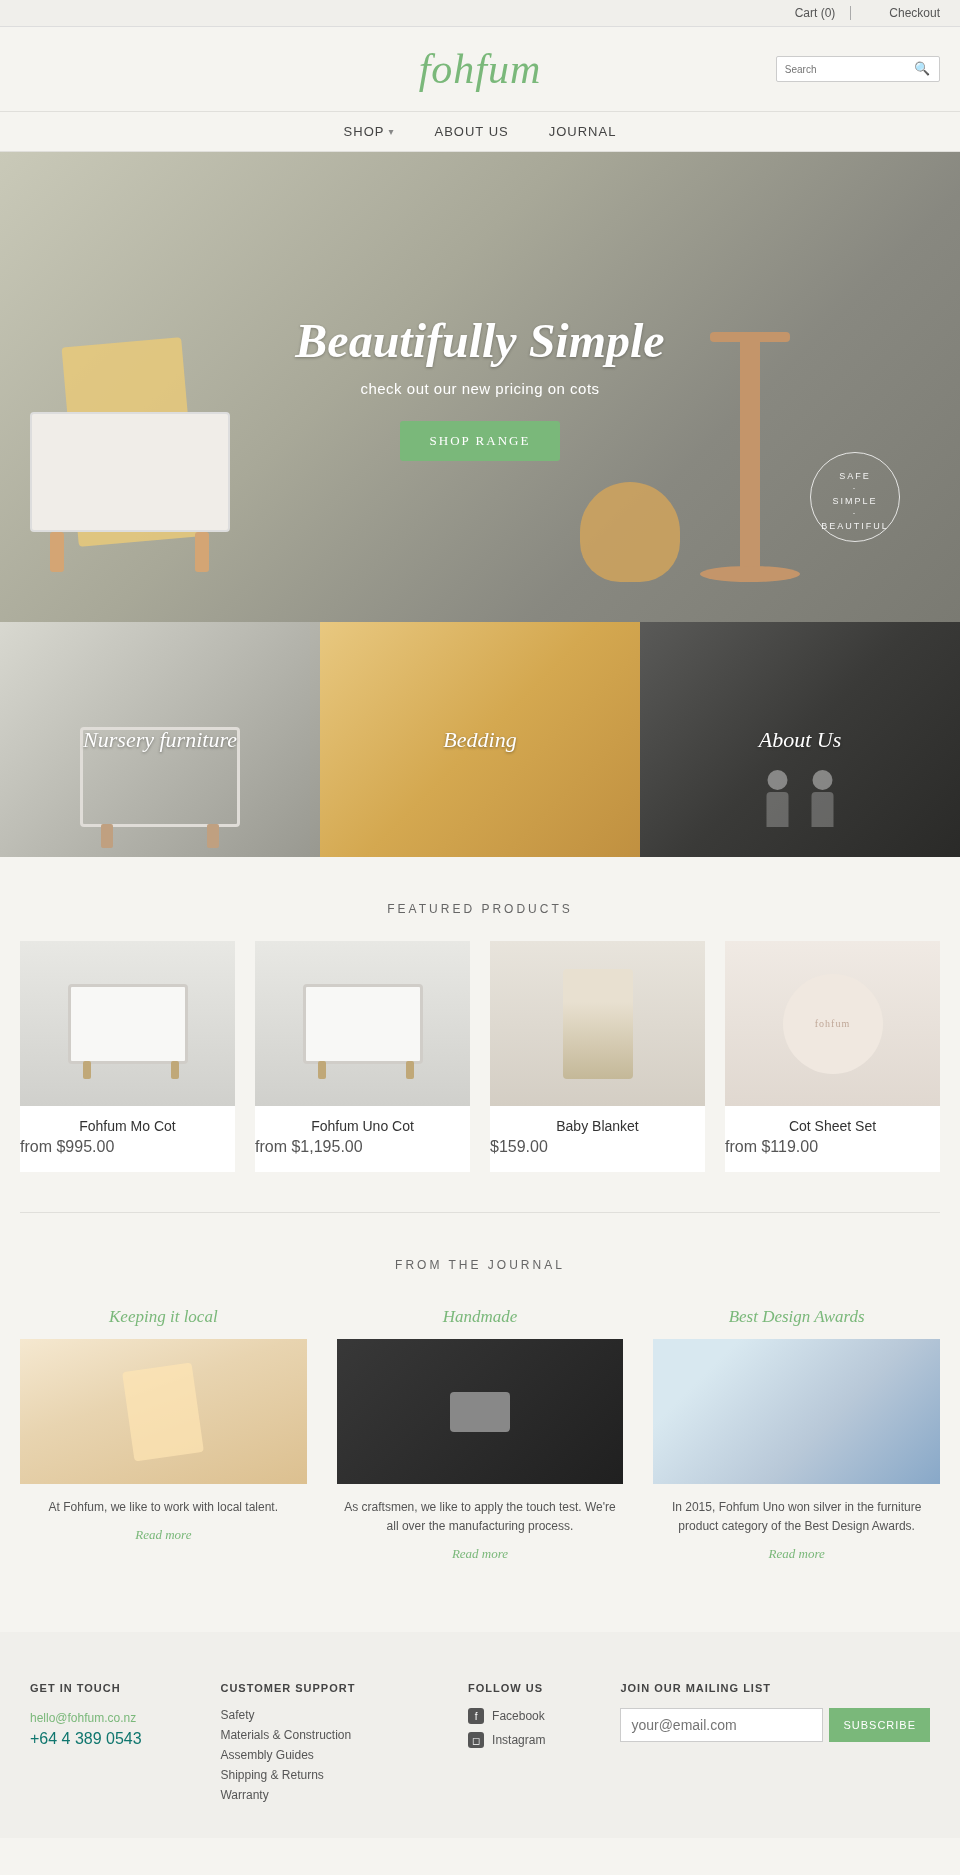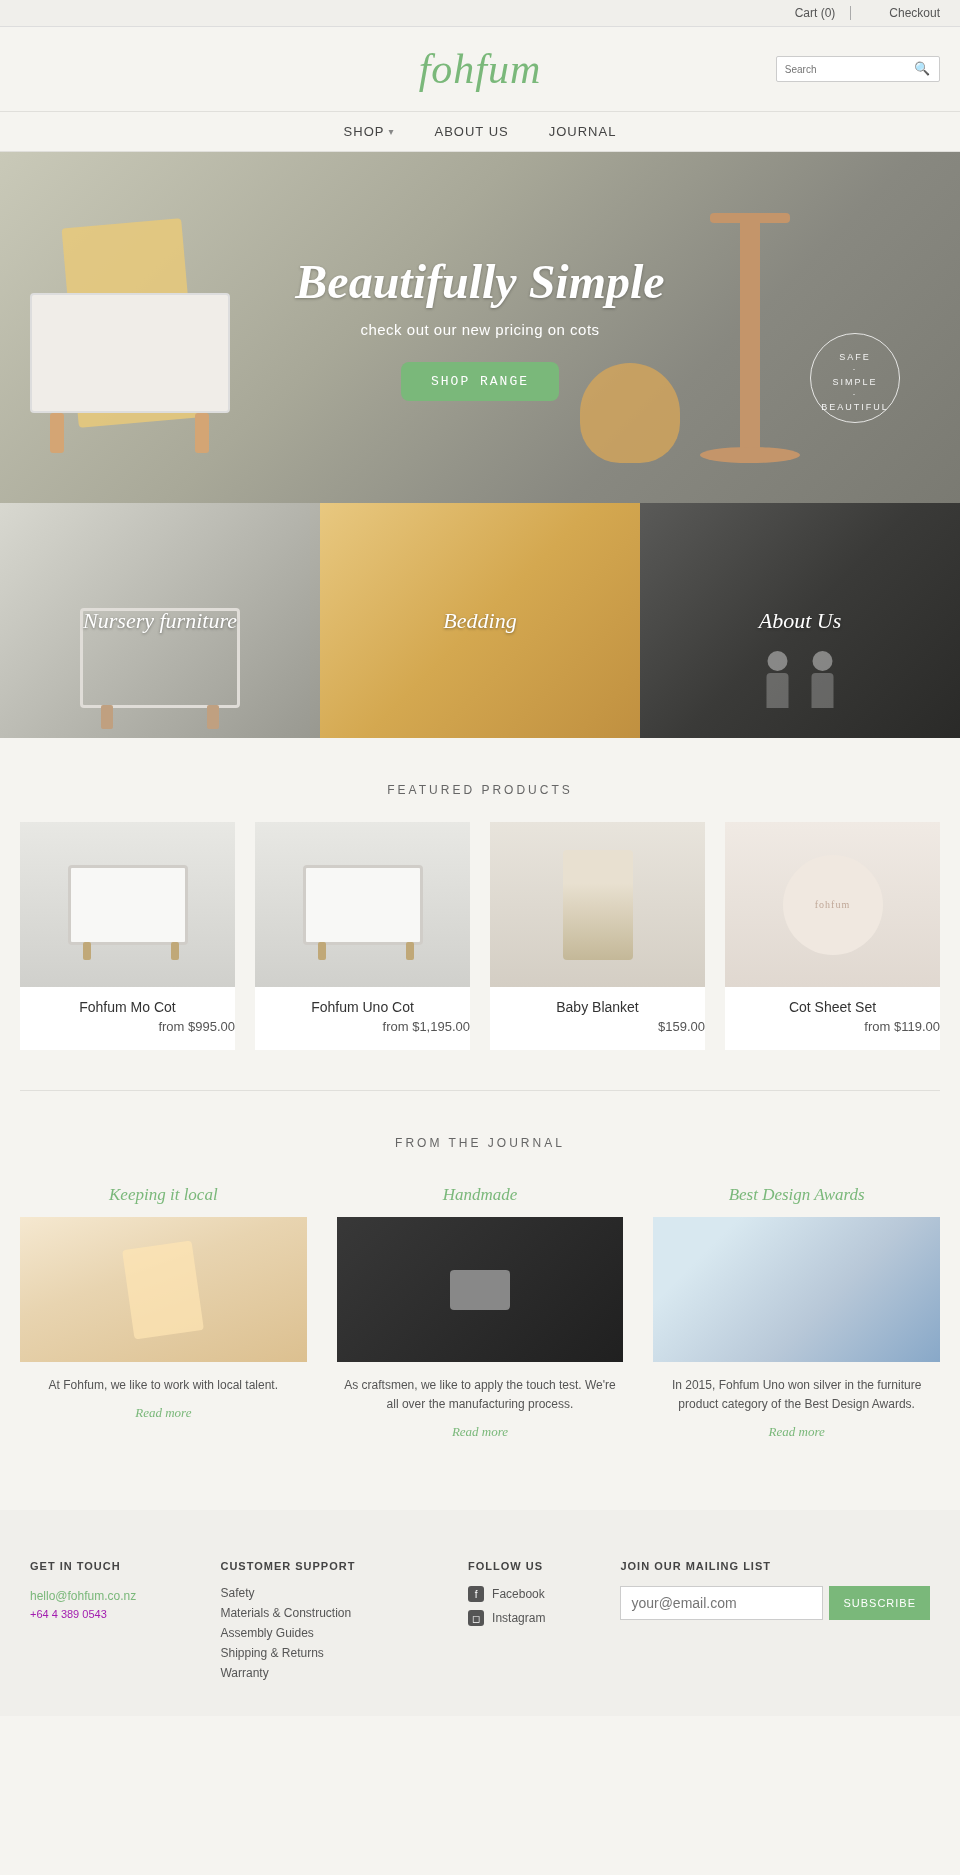--- a/index.html
+++ b/index.html
@@ -75,21 +75,21 @@
       letter-spacing: 1px;
       text-transform: uppercase;
     }
     .nav .shop-link { display: flex; align-items: center; gap: 4px; }
     .nav .shop-link::after { content: '▾'; font-size: 10px; color: #888; }
 
     
     .hero {
       position: relative;
       width: 960px;
-      height: 351px;
+      height: 470px;
       background: #6d28d9;
       overflow: hidden;
     }
     .hero-bg {
       width: 100%;
       height: 100%;
       background: linear-gradient(135deg, #c9c9b8 0%, #a8a898 40%, #888880 70%, #7a7a72 100%);
       position: absolute;
       top: 0; left: 0;
     }
@@ -195,25 +195,25 @@
       font-family: Arial, sans-serif;
       margin-bottom: 24px;
       letter-spacing: 0.5px;
     }
     .hero-btn {
       background: #7ab87a;
       color: white;
       border: none;
       padding: 12px 30px;
       font-size: 13px;
-      font-family: Liberation Mono, monospace;
+      font-family: Liberation Serif, serif;
       letter-spacing: 2px;
       text-transform: uppercase;
       cursor: pointer;
-      border-radius: 8px;
+      border-radius: 3px;
     }
 
     
     .hero-badge {
       position: absolute;
       right: 60px;
       bottom: 80px;
       width: 90px;
       height: 90px;
       border: 1.5px solid rgba(255,255,255,0.8);
@@ -368,22 +368,22 @@
     }
 
     .product-name {
       text-align: center;
       font-size: 14px;
       font-family: Arial, sans-serif;
       color: #333;
       padding: 12px 8px 4px;
     }
     .product-price {
-      text-align: right;
-      font-size: 13px;
+      text-align: left;
+      font-size: 16px;
       font-family: Arial, sans-serif;
       color: #555;
       padding-bottom: 16px;
     }
 
     
     .divider {
       border: none;
       border-top: 1px solid #e0dfdb;
       margin: 0 20px;
@@ -465,23 +465,23 @@
       margin-bottom: 6px;
       cursor: pointer;
     }
     .footer-email {
       color: #7ab87a;
       font-size: 12px;
       font-family: Arial, sans-serif;
       text-decoration: none;
     }
     .footer-phone {
-      font-size: 11px;
-      font-family: Arial, sans-serif;
-      color: #a21caf;
+      font-size: 16px;
+      font-family: Arial, sans-serif;
+      color: #0f766e;
       margin-top: 4px;
     }
     .social-link {
       display: flex;
       align-items: center;
       gap: 8px;
       font-size: 12px;
       font-family: Arial, sans-serif;
       color: #555;
       text-decoration: none;

